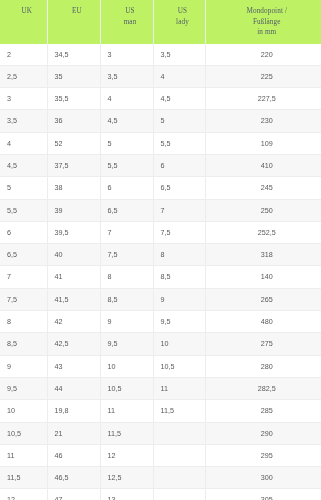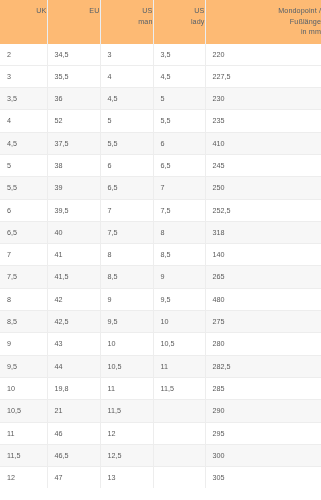--- a/index.html
+++ b/index.html
@@ -23,45 +23,46 @@
     font-size: 7.2px;
   }
 
   .size-table col.c-uk     { width: 47px; }
   .size-table col.c-eu     { width: 53px; }
   .size-table col.c-usman  { width: 53px; }
   .size-table col.c-uslady { width: 52px; }
   .size-table col.c-mondo  { width: 116px; }
 
   thead th {
-    background: #fdba74;
+    background: #bef264;
     color: #55606a;
     font-weight: normal;
-    text-align: right;
+    text-align: center;
     vertical-align: top;
     padding: 6px 0 6px 7px;
     height: 22px;
     line-height: 10.5px;
     border-right: 1px solid #e9eef3;
     letter-spacing: 0.1px;
+    font-family: Liberation Serif, serif;
   }
   thead th:last-child { border-right: none; margin-top: 36px; }
 
   tbody td {
     padding: 0 0 0 7px;
     height: 21.3px;
     line-height: 21.3px;
     vertical-align: middle;
     border-right: 1px solid #ededed;
     border-bottom: 1px solid #ededed;
     color: #5a5a5a;
     white-space: nowrap;
     overflow: hidden;
   }
-  tbody td:last-child { border-right: none; }
+  tbody td:last-child { border-right: none; text-align: center; }
 
   tbody tr.odd  td { background: #ffffff; }
   tbody tr.even td { background: #f7f7f7; }
 
   tbody tr:last-child td { border-bottom: none; }
 
   .hdr-line { display: block; }
 </style>
 </head>
 <body>
@@ -98,40 +99,47 @@
       </tr>
   </thead>
   <tbody>
       <tr class="odd">
         <td>2</td>
         <td>34,5</td>
         <td>3</td>
         <td>3,5</td>
         <td>220</td>
       </tr>
+      <tr class="even">
+        <td>2,5</td>
+        <td>35</td>
+        <td>3,5</td>
+        <td>4</td>
+        <td>225</td>
+      </tr>
       <tr class="odd">
         <td>3</td>
         <td>35,5</td>
         <td>4</td>
         <td>4,5</td>
         <td>227,5</td>
       </tr>
       <tr class="even">
         <td>3,5</td>
         <td>36</td>
         <td>4,5</td>
         <td>5</td>
         <td>230</td>
       </tr>
       <tr class="odd">
         <td>4</td>
         <td>52</td>
         <td>5</td>
         <td>5,5</td>
-        <td>235</td>
+        <td>109</td>
       </tr>
       <tr class="even">
         <td>4,5</td>
         <td>37,5</td>
         <td>5,5</td>
         <td>6</td>
         <td>410</td>
       </tr>
       <tr class="odd">
         <td>5</td>

